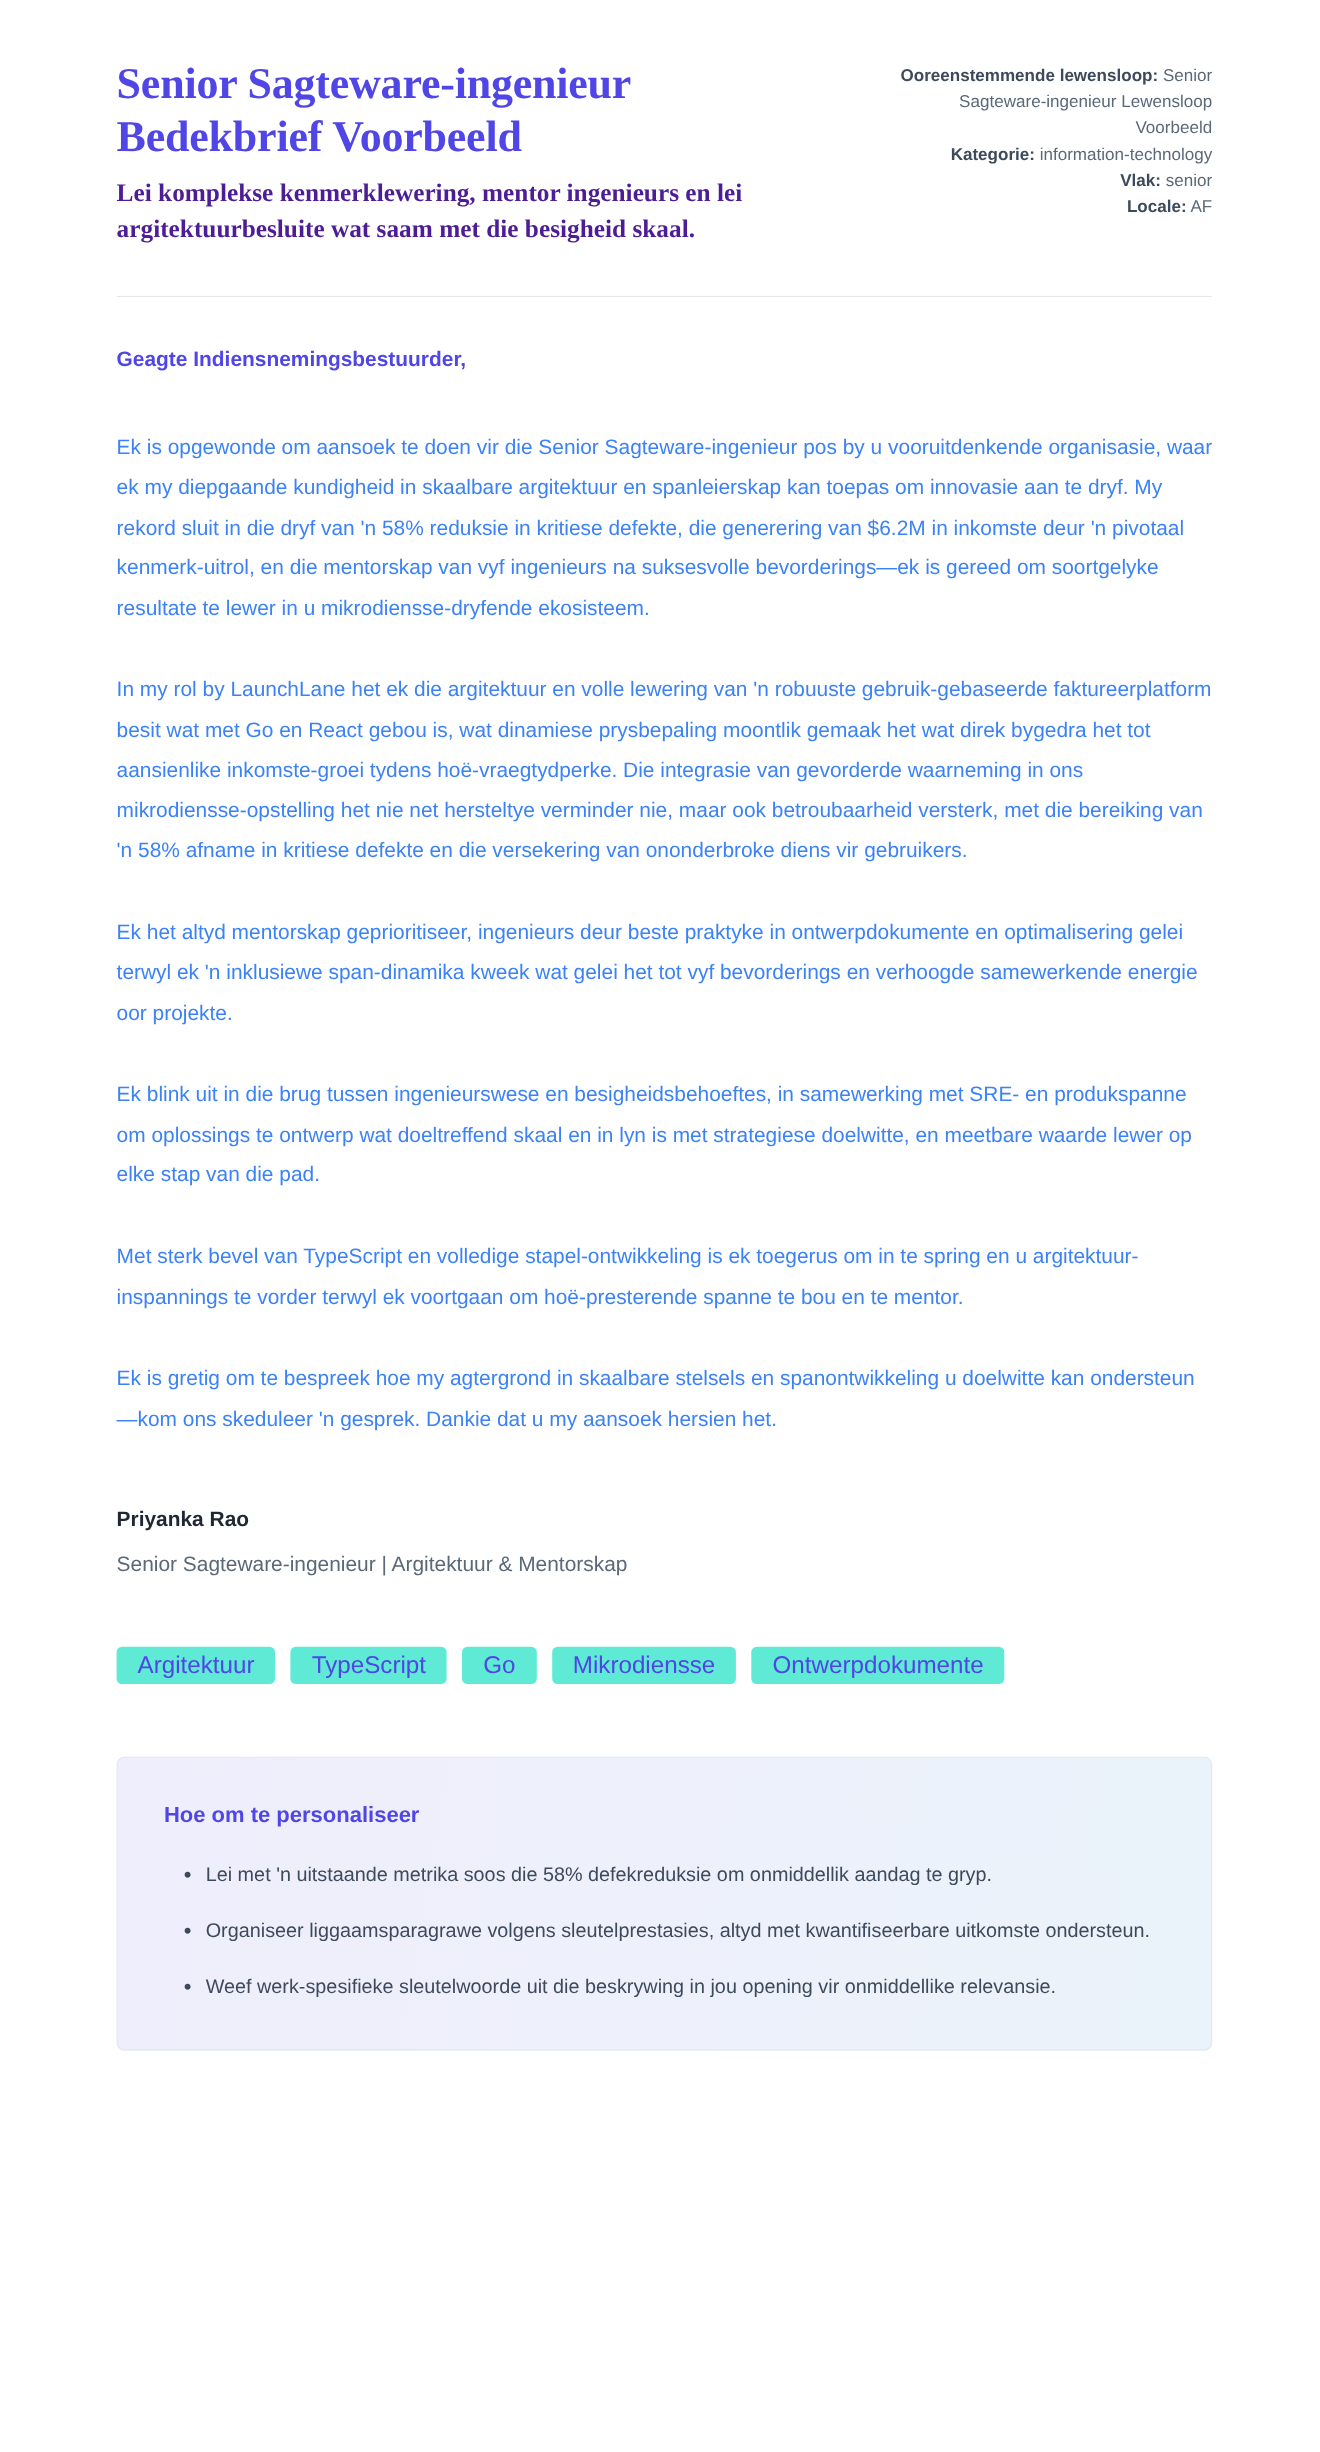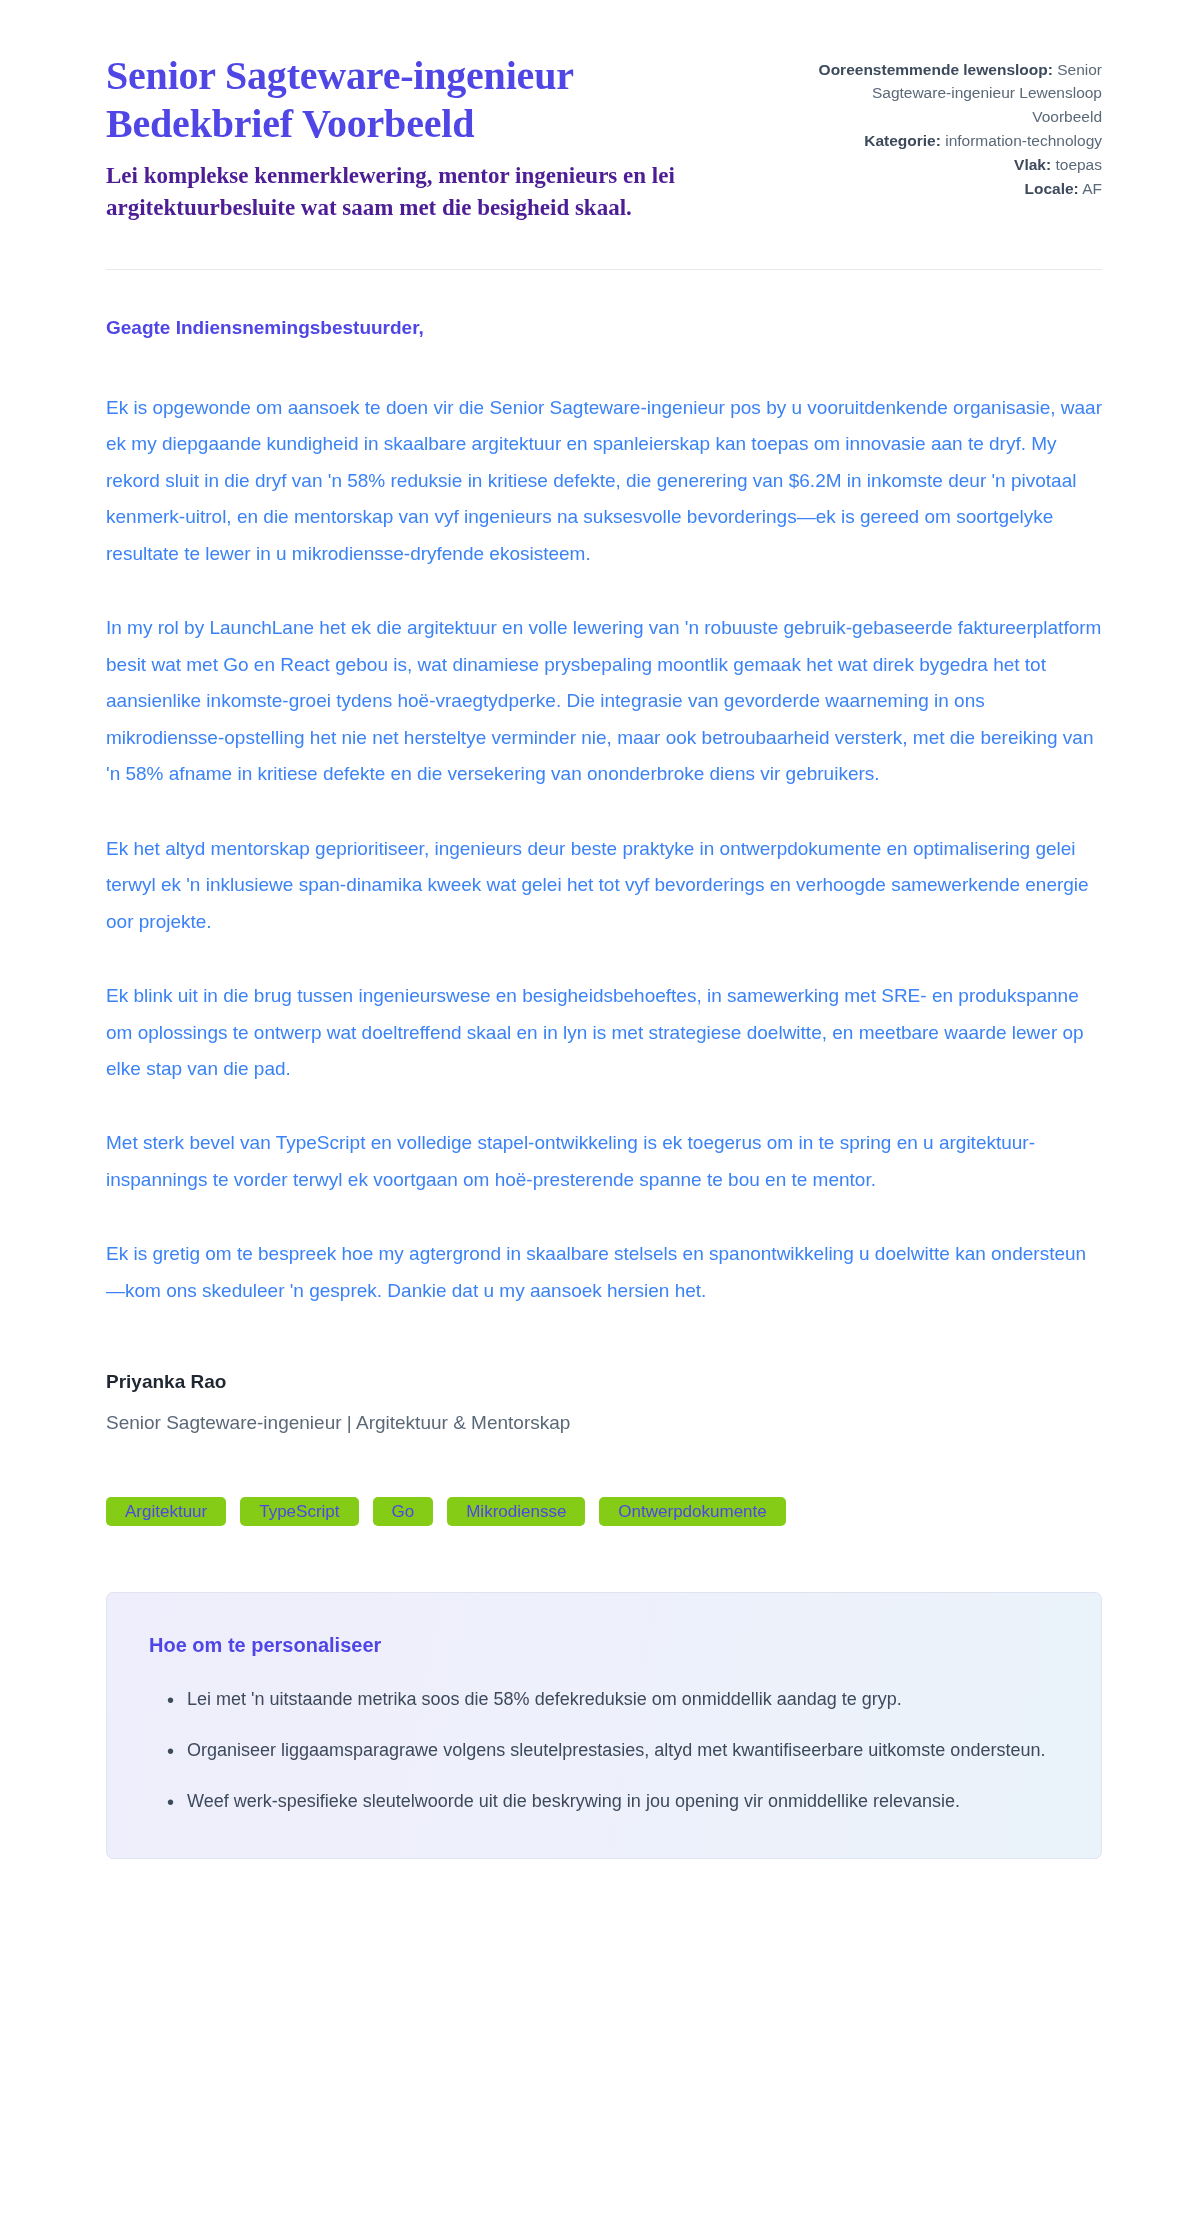--- a/index.html
+++ b/index.html
@@ -109,23 +109,23 @@
   }
 
   
   .tags {
     display: flex;
     flex-wrap: wrap;
     gap: 14px;
     margin-top: 60px;
   }
   .tag {
-    background: #84cc16;
-    color: #4f46e5;
-    font-size: 17px;
+    background: #5eead4;
+    color: #4f46e5;
+    font-size: 22px;
     line-height: 1;
     padding: 6px 19px;
     border-radius: 5px;
     white-space: nowrap;
   }
 
   
   .callout {
     margin-top: 66px;
     background: linear-gradient(100deg, #efeefc 0%, #eef0fb 45%, #eaf3fa 100%);
@@ -178,21 +178,21 @@
       <div class="meta-row">
         <span class="meta-label">Ooreenstemmende lewensloop:</span>
         <span class="meta-value">Senior Sagteware-ingenieur Lewensloop Voorbeeld</span>
       </div>
       <div class="meta-row">
         <span class="meta-label">Kategorie:</span>
         <span class="meta-value">information-technology</span>
       </div>
       <div class="meta-row">
         <span class="meta-label">Vlak:</span>
-        <span class="meta-value">toepas</span>
+        <span class="meta-value">senior</span>
       </div>
       <div class="meta-row">
         <span class="meta-label">Locale:</span>
         <span class="meta-value">AF</span>
       </div>
     </aside>
   </header>
 
   <hr class="divider">
 

